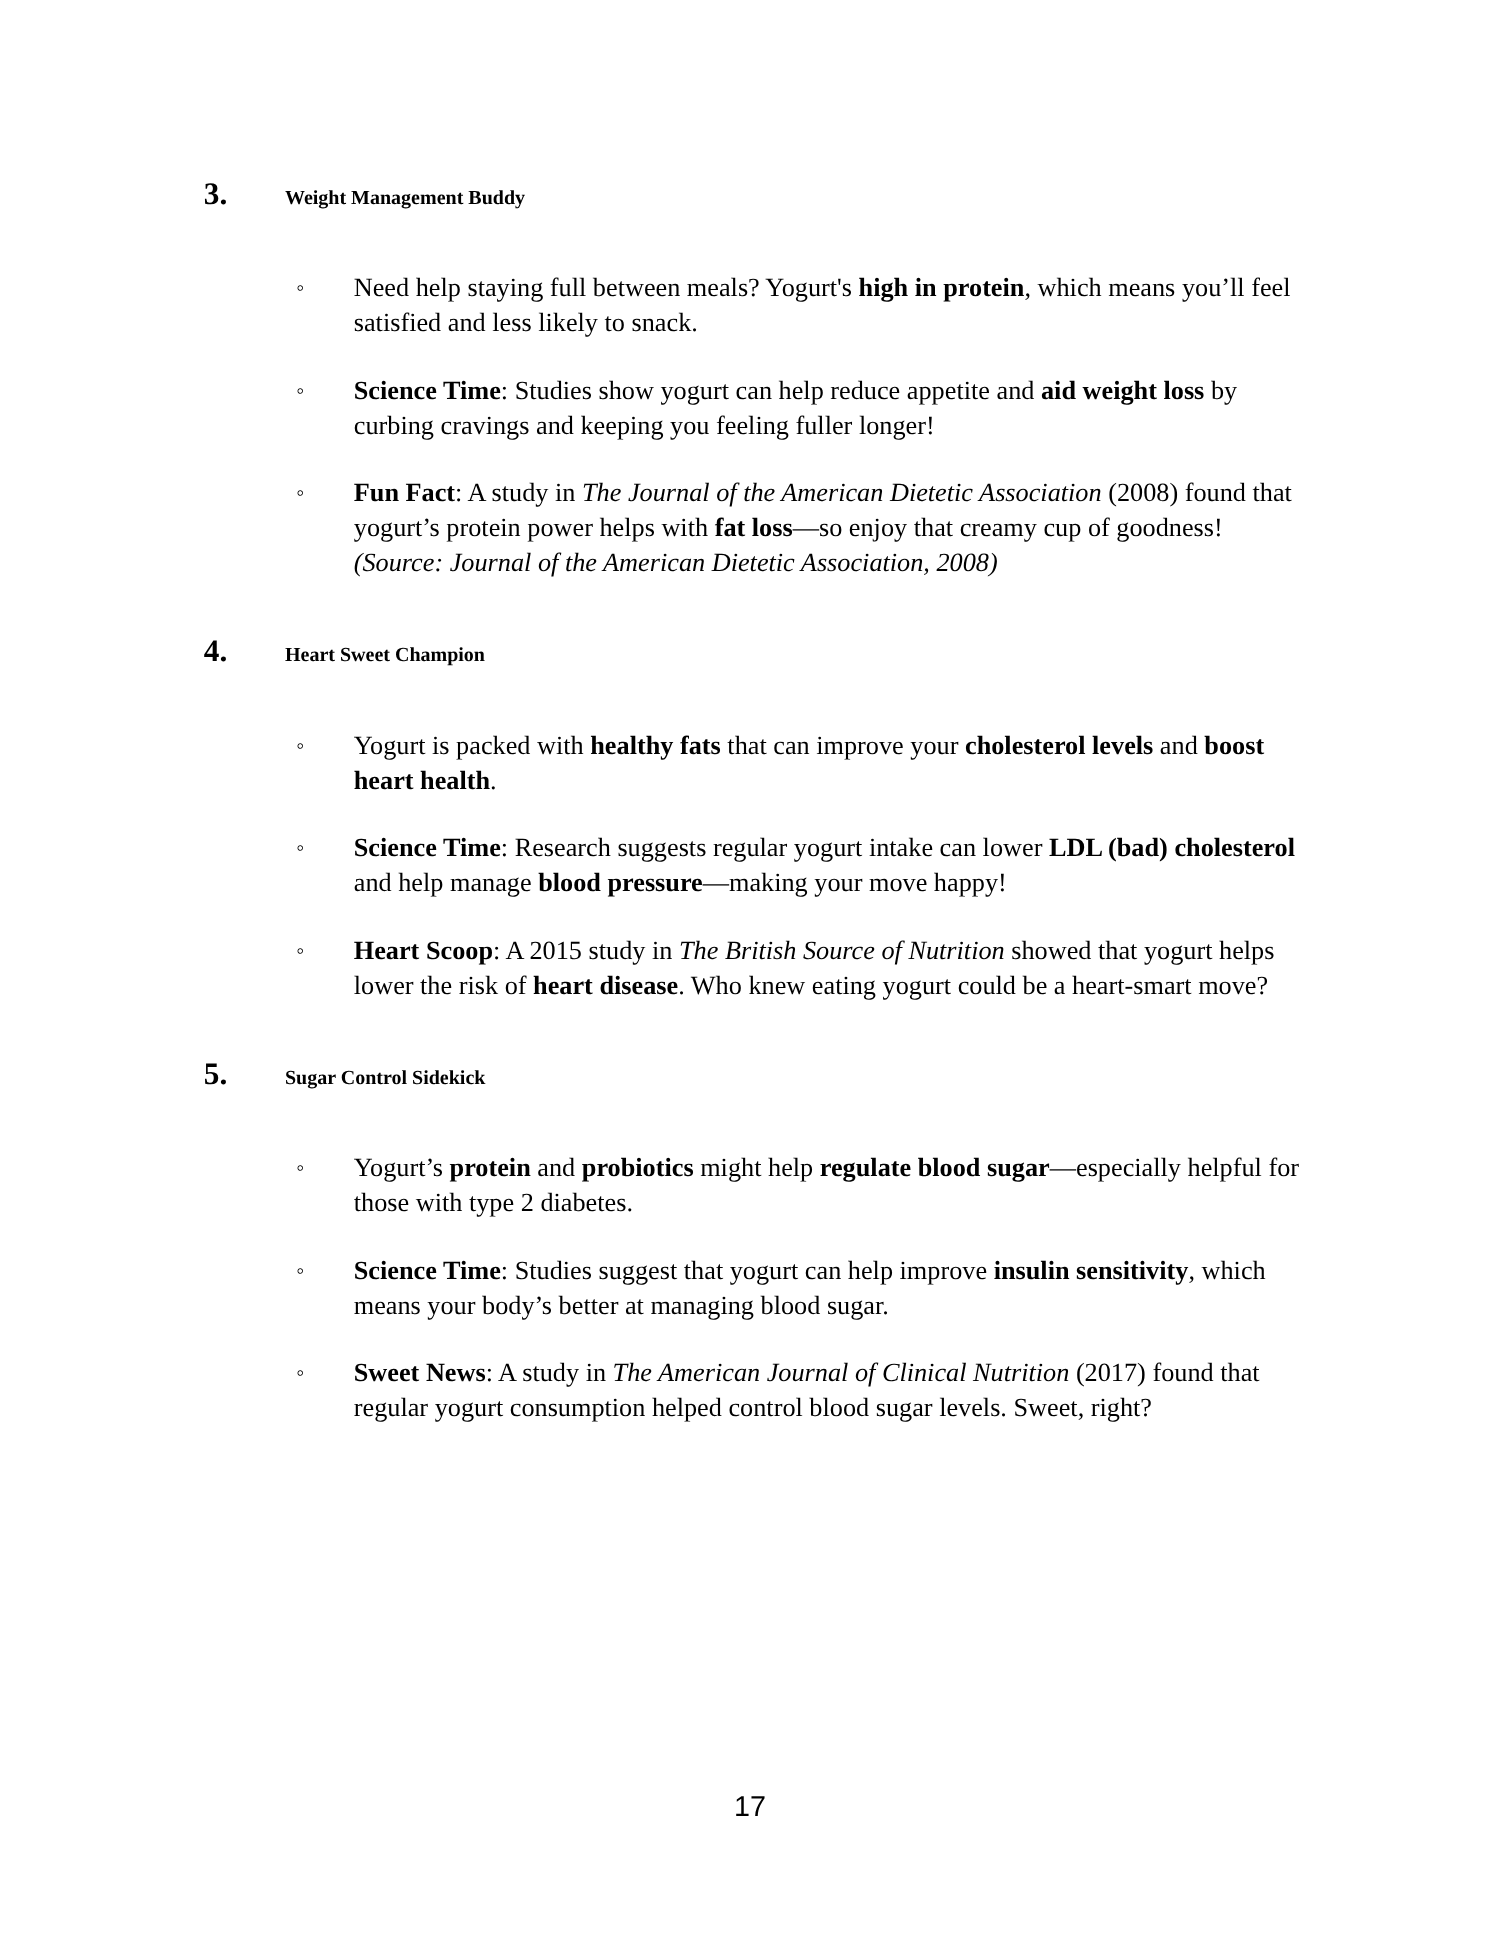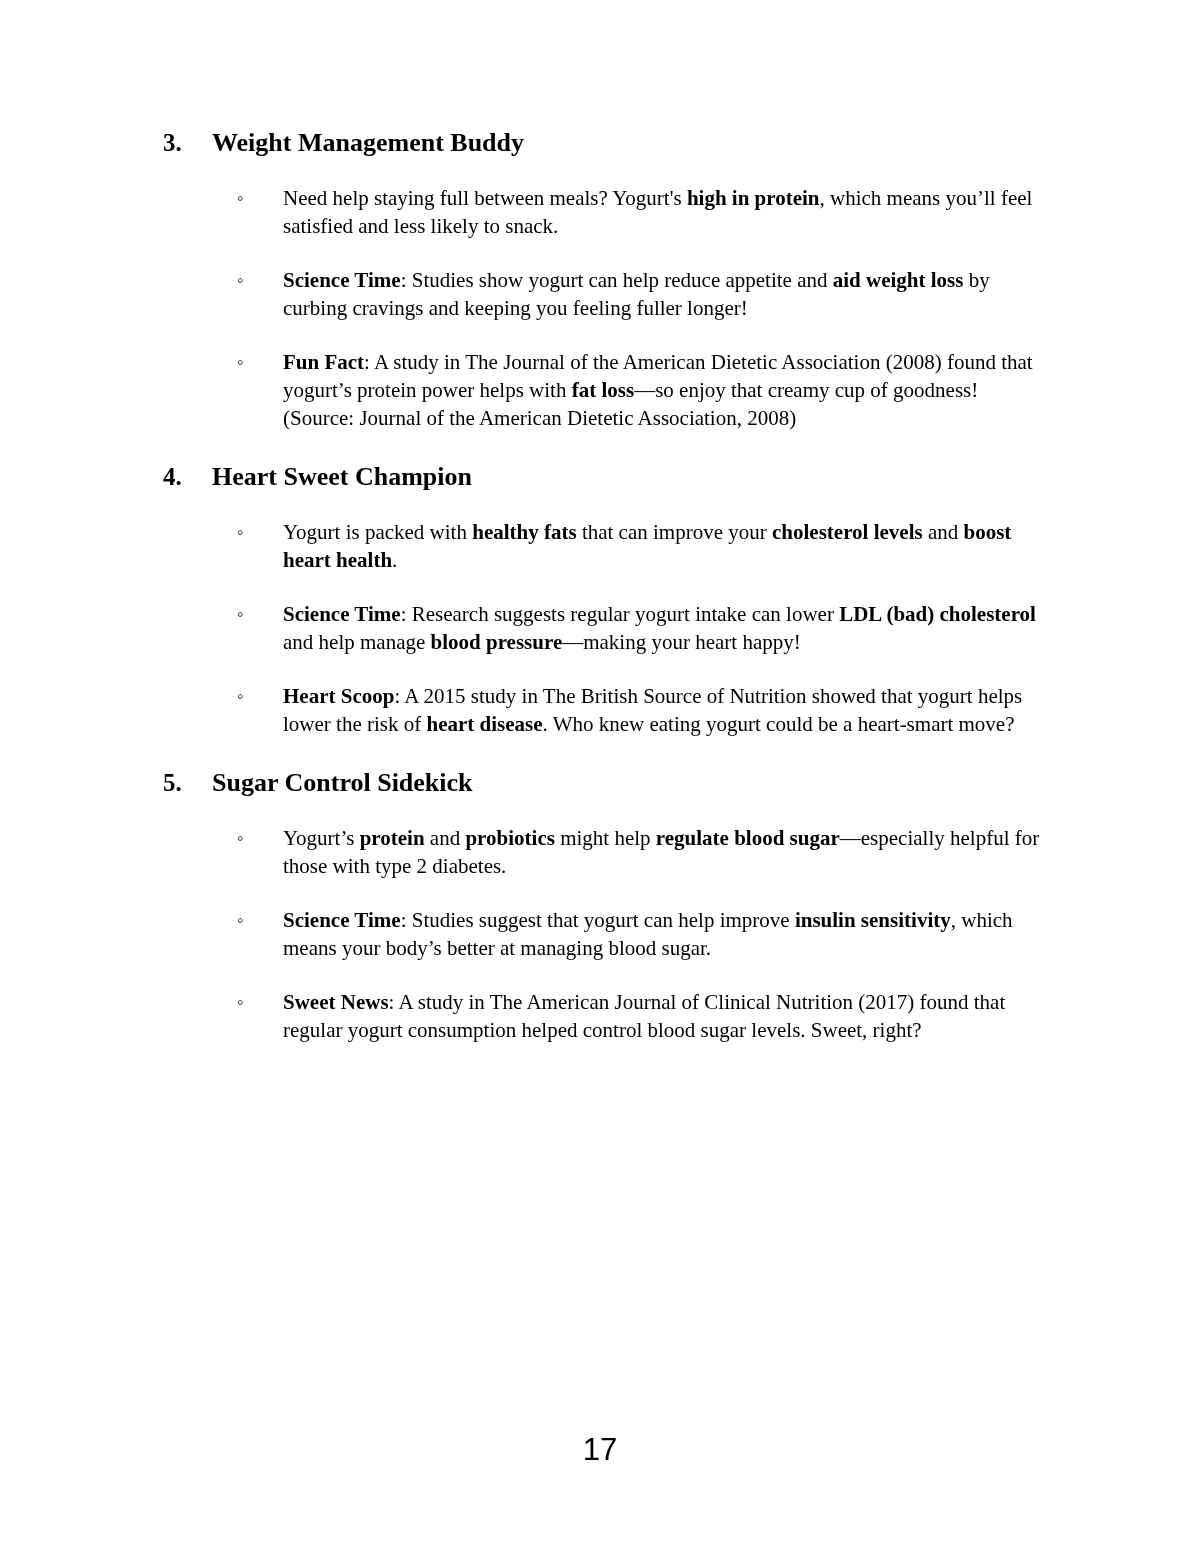--- a/index.html
+++ b/index.html
@@ -23,49 +23,49 @@
   .section + .section { margin-top: 30px; }
   .sec-head { display: flex; align-items: baseline; }
   .sec-num {
     width: 49px;
     flex: 0 0 49px;
     font-size: 25px;
     font-weight: bold;
     line-height: 30px;
   }
   .sec-title {
-    margin: 0;
-    font-size: 26px;
+    margin: 16px;
+    font-size: 16px;
     font-weight: bold;
     line-height: 30px;
   }
   .bullets { list-style: none; margin: 0; padding: 0 0 0 74px; }
   .bullet { display: flex; margin-top: 26px; }
   .marker {
     width: 46px;
     flex: 0 0 46px;
     font-size: 18px;
     line-height: 28px;
   }
   .bullet-text {
     margin: 0;
     width: 766px;
     font-size: 21px;
     line-height: 28px;
   }
   .bullet-text .b { font-weight: bold; margin-top: 24px; }
-  .bullet-text .i { }
+  .bullet-text .i { font-style: italic; }
   .page-num {
     position: absolute;
     top: 1432px;
     left: 0;
     width: 100%;
     text-align: center;
     font-family: "Liberation Sans", sans-serif;
-    font-size: 31px;
+    font-size: 23px;
   }
 </style>
 </head>
 <body>
 
 <div class="page">
   <div class="content">
     <ol class="sections">
   <li class="section">
     <div class="sec-head">
@@ -96,21 +96,21 @@
       <h3 class="sec-title">Heart Sweet Champion</h3>
     </div>
     <ul class="bullets">
   <li class="bullet">
     <span class="marker">◦</span>
     <p class="bullet-text"><span>Yogurt is packed with </span><span class="b">healthy fats</span><span> that can improve your </span><span class="b">cholesterol levels</span><span> and </span><span class="b">boost heart health</span><span>.</span></p>
   </li>
 
   <li class="bullet">
     <span class="marker">◦</span>
-    <p class="bullet-text"><span class="b">Science Time</span><span>: Research suggests regular yogurt intake can lower </span><span class="b">LDL (bad) cholesterol</span><span> and help manage </span><span class="b">blood pressure</span><span>—making your heart happy!</span></p>
+    <p class="bullet-text"><span class="b">Science Time</span><span>: Research suggests regular yogurt intake can lower </span><span class="b">LDL (bad) cholesterol</span><span> and help manage </span><span class="b">blood pressure</span><span>—making your move happy!</span></p>
   </li>
 
   <li class="bullet">
     <span class="marker">◦</span>
     <p class="bullet-text"><span class="b">Heart Scoop</span><span>: A 2015 study in </span><span class="i">The British Source of Nutrition</span><span> showed that yogurt helps lower the risk of </span><span class="b">heart disease</span><span>. Who knew eating yogurt could be a heart-smart move?</span><br></p>
   </li>
 </ul>
   </li>
 
   <li class="section">

